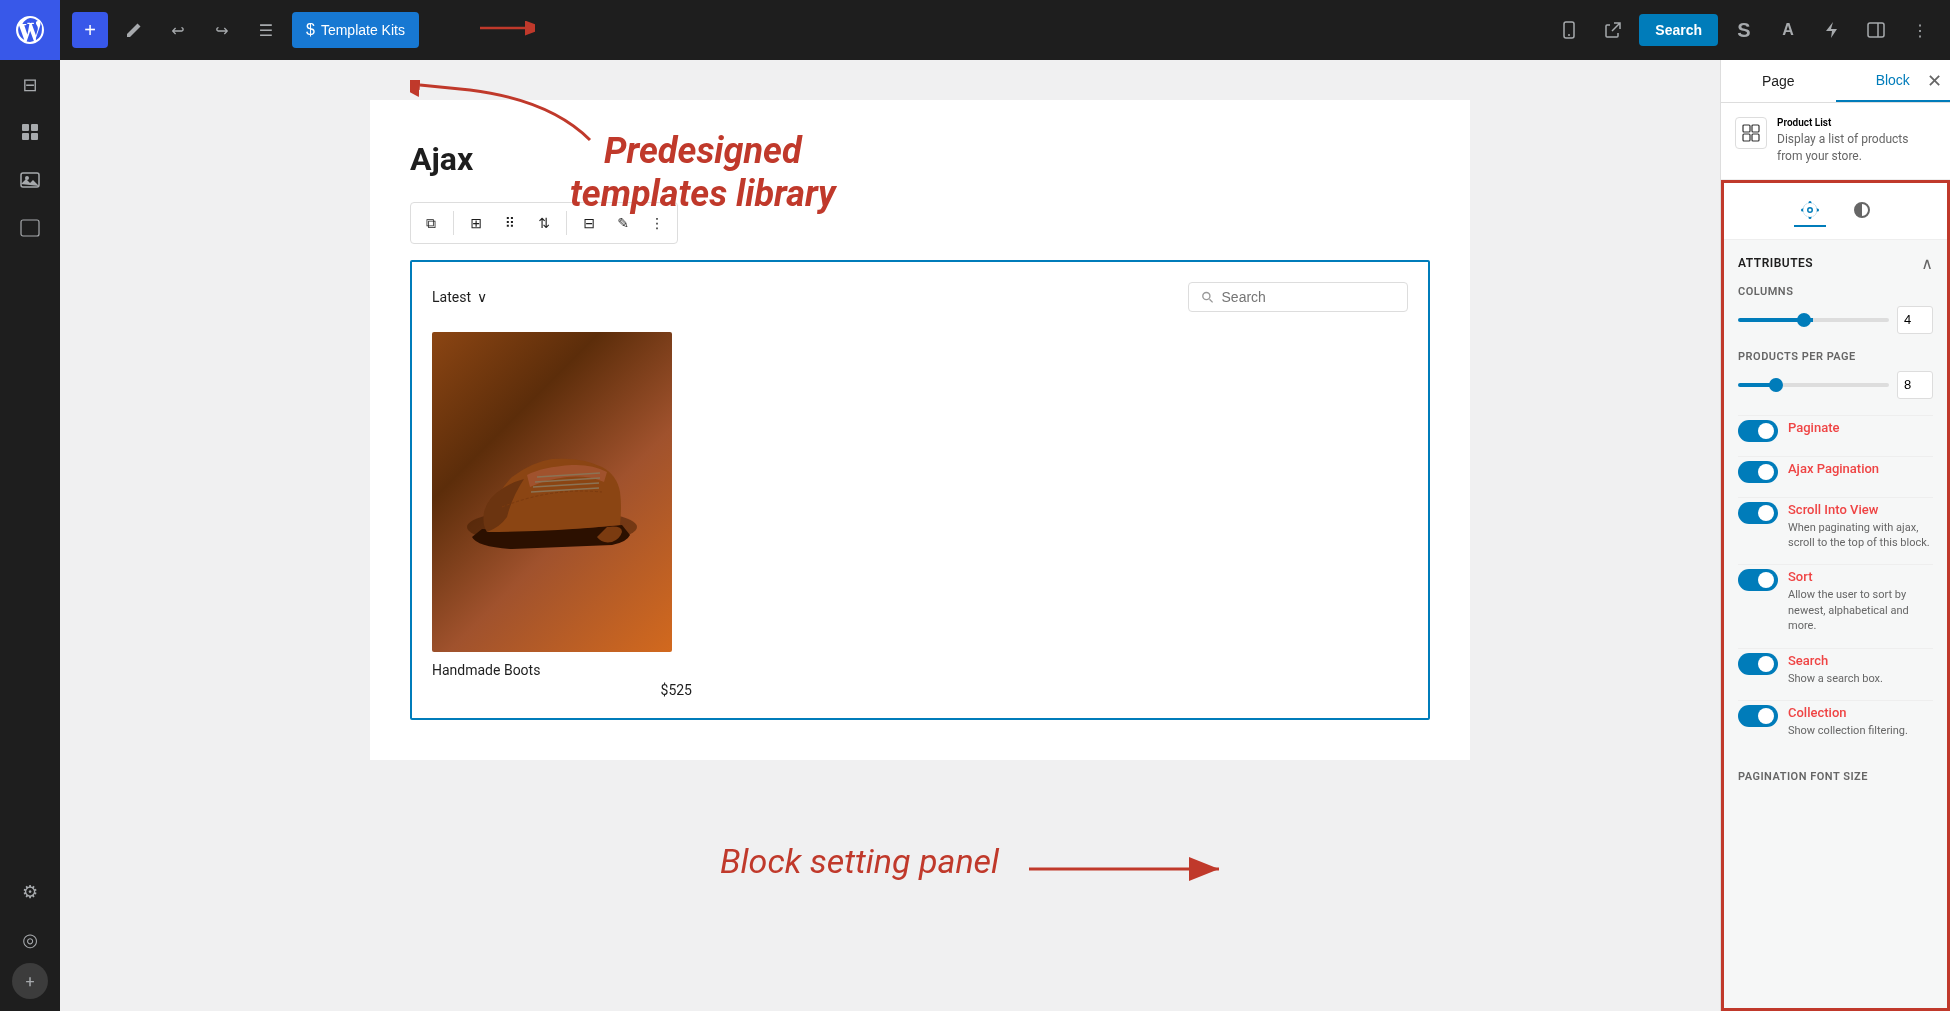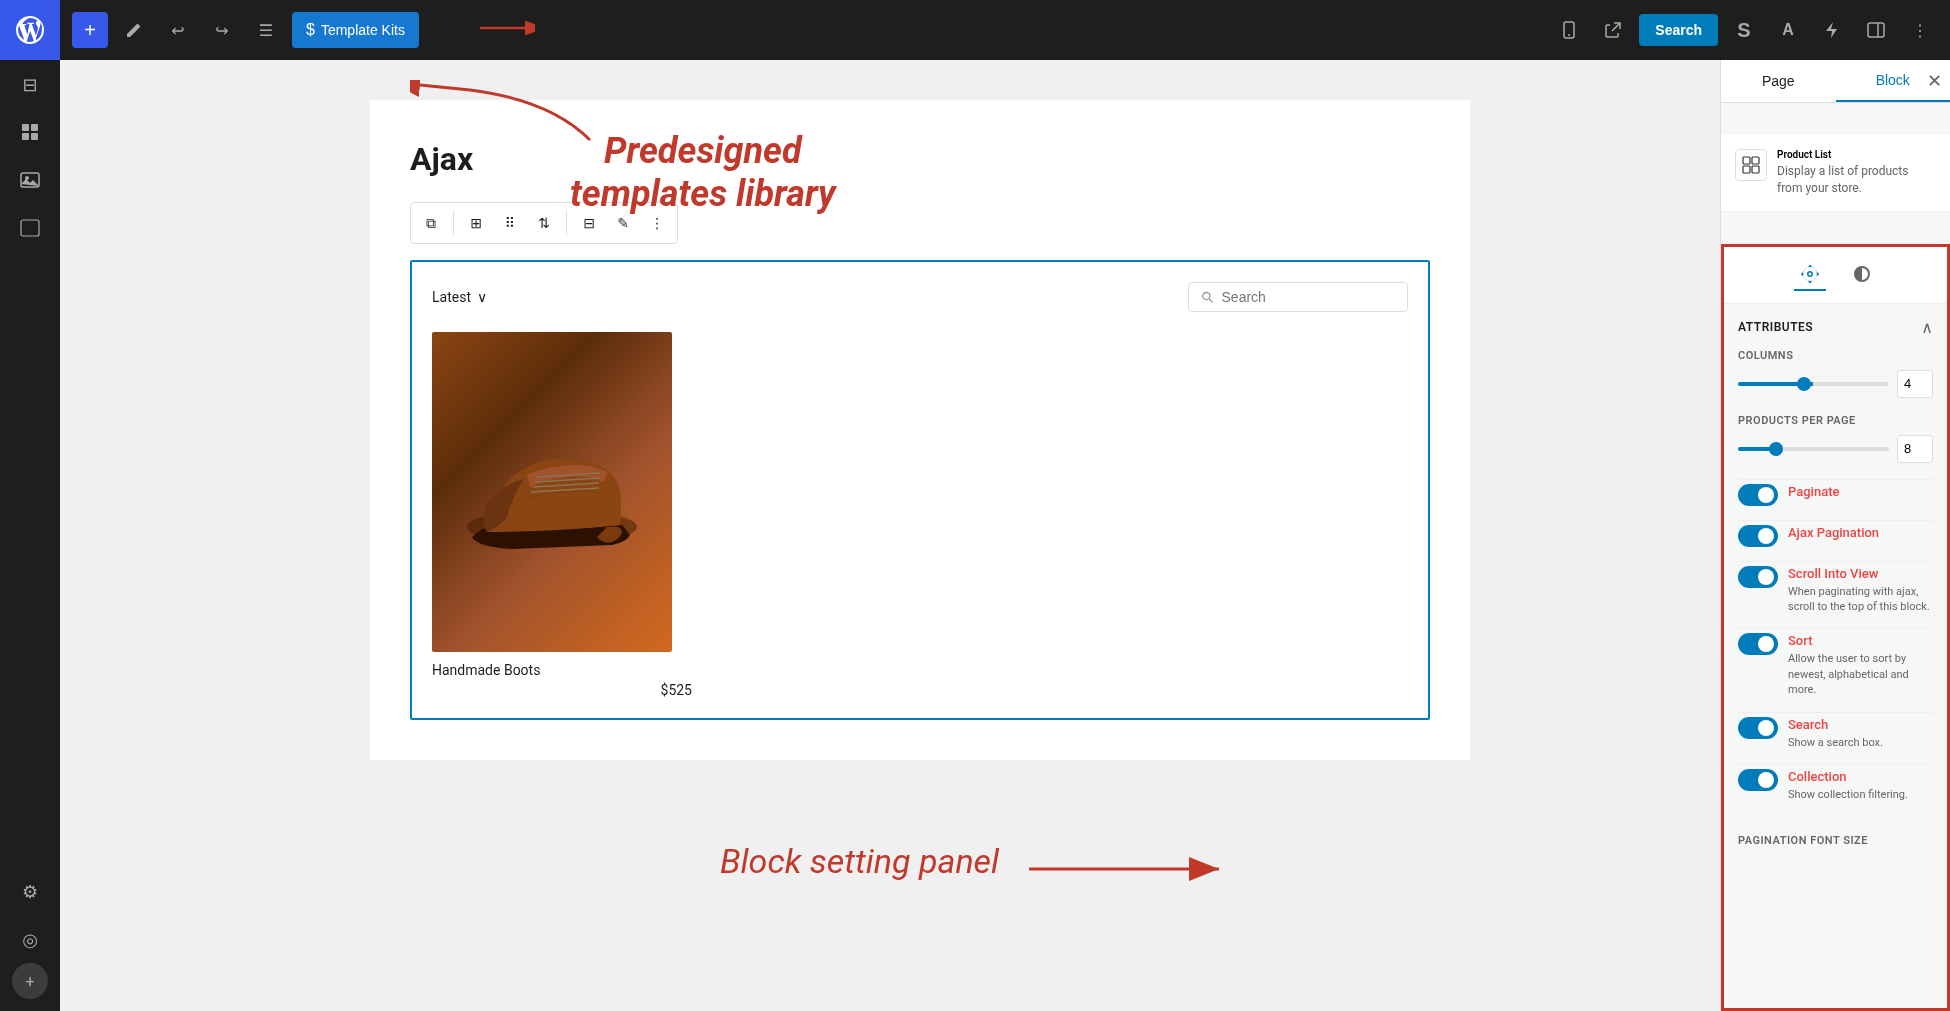--- a/index.html
+++ b/index.html
@@ -244,21 +244,20 @@
     
     .right-panel {
       width: 230px;
       background: #f6f7f7;
       border-left: 1px solid #ddd;
       margin-top: 60px;
       display: flex;
       flex-direction: column;
       height: calc(1011px - 60px);
       overflow-y: auto;
-      gap: 32px;
     }
     .panel-tabs {
       display: flex;
       border-bottom: 1px solid #ddd;
       background: white;
       position: relative;
     }
     .panel-tab {
       flex: 1;
       padding: 12px 0;

